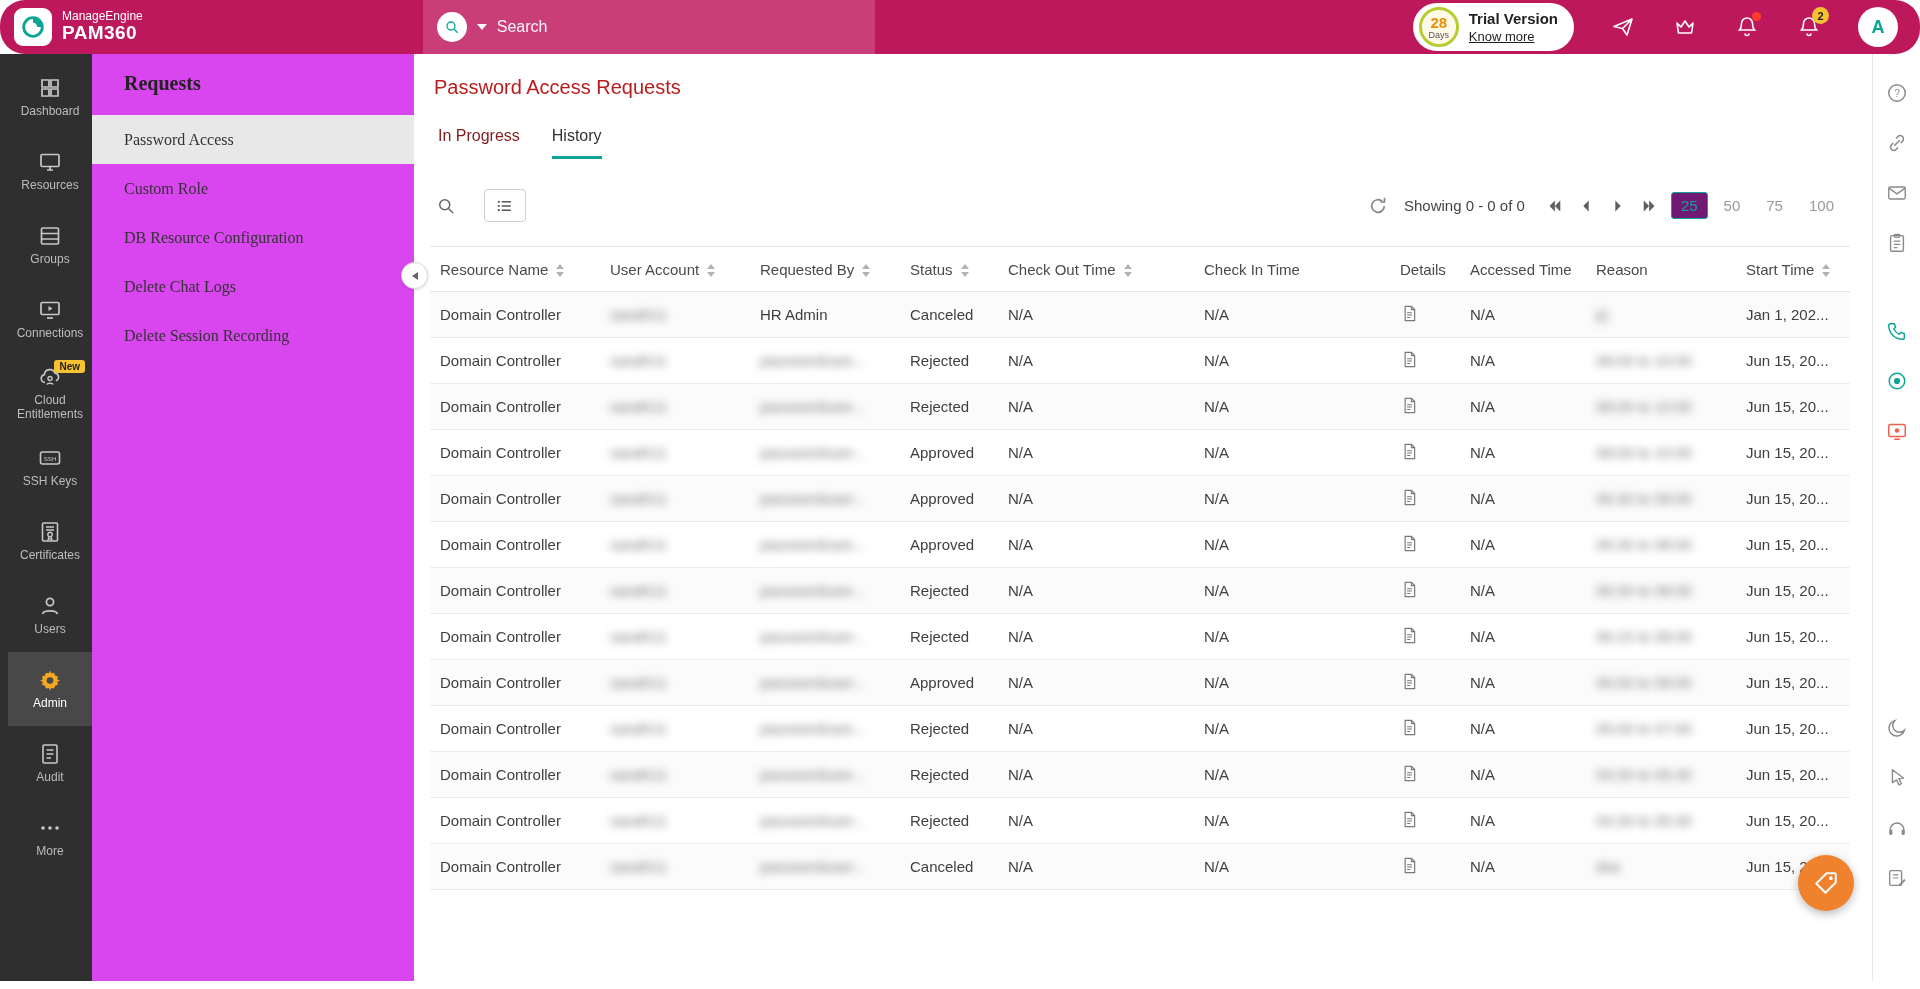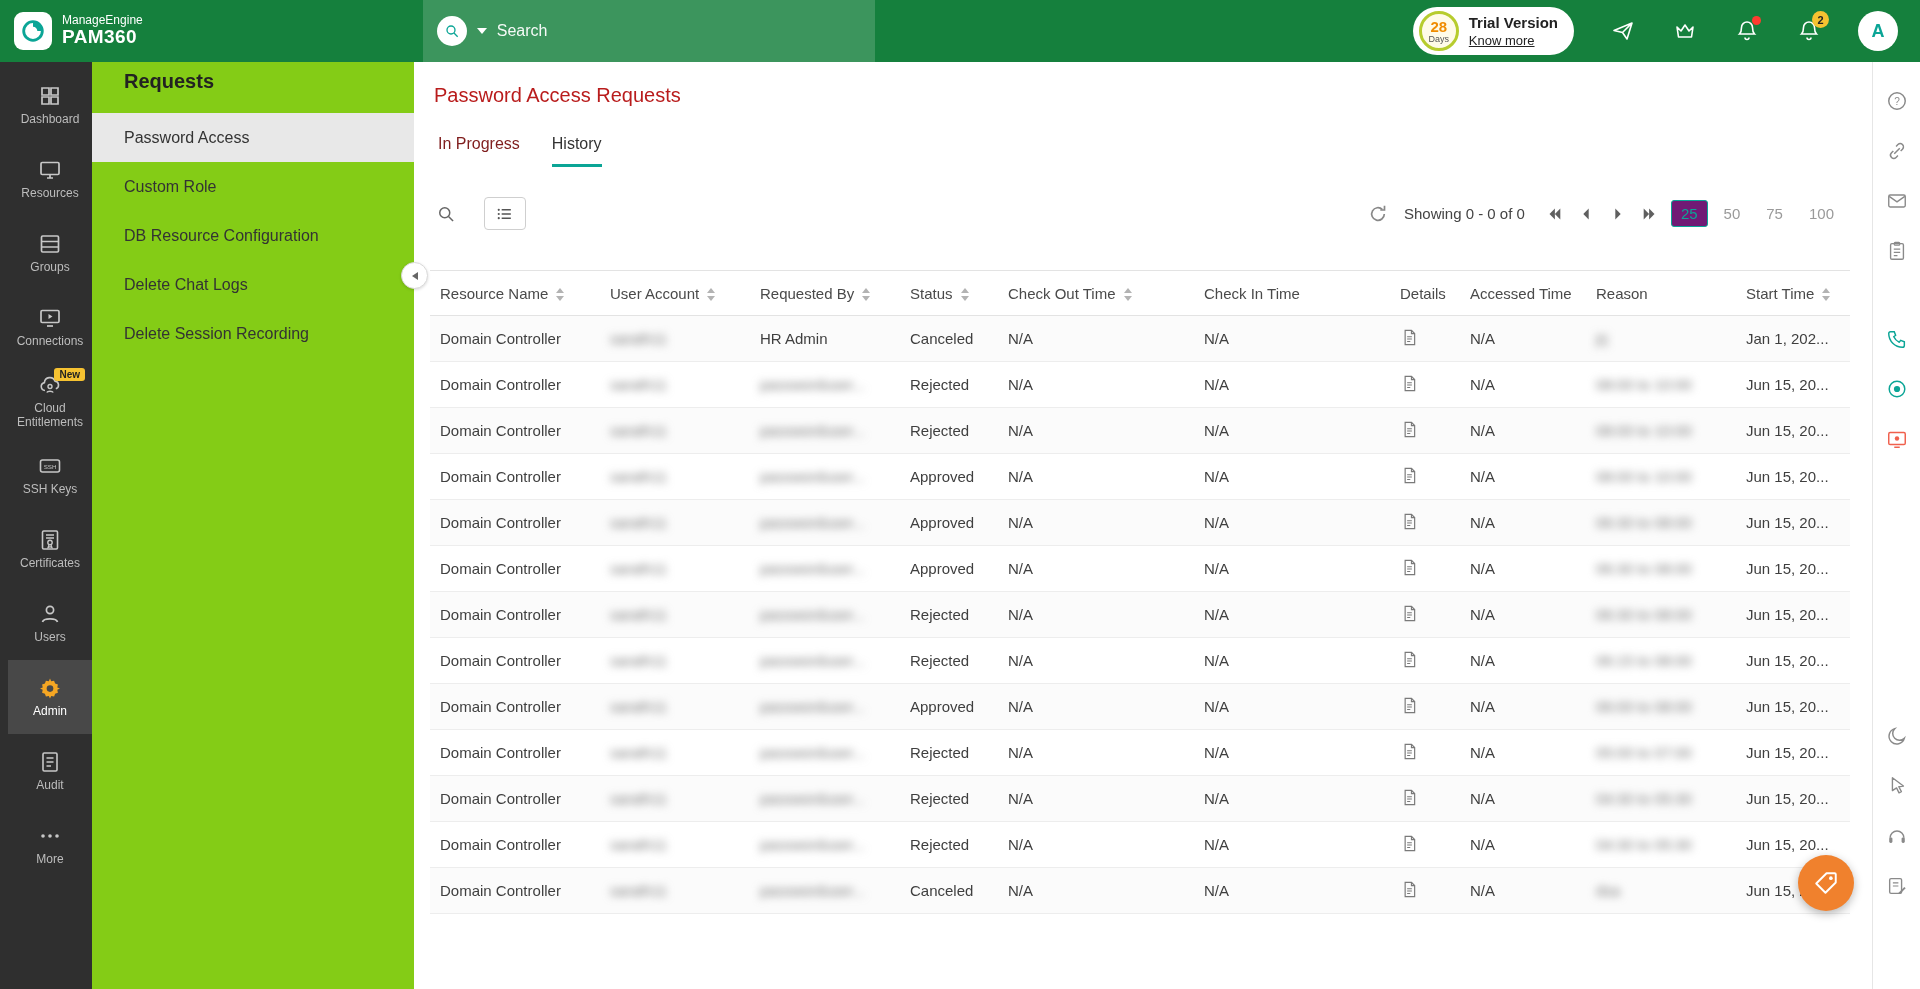--- a/index.html
+++ b/index.html
@@ -1,20 +1,20 @@
 <!DOCTYPE html>
 <html><head>
 <meta charset="utf-8">
 <style>
   * { margin:0; padding:0; box-sizing:border-box; }
   html,body { width:1920px; height:989px; }
   body { font-family:"Liberation Sans", sans-serif; background:#fff; overflow:hidden; color:#333; }
 
   
-  .topbar { height:62px; background:#15803d; display:flex; align-items:center; color:#fff; }
+  .topbar { height:54px; background:#be185d; display:flex; align-items:center; color:#fff;border-radius:25px; }
   .brand { display:flex; align-items:center; gap:10px; padding:0 14px; cursor:pointer; }
   .logo-mark { width:38px; height:38px; background:#fff; border-radius:9px; display:flex; align-items:center; justify-content:center; }
   .logo-mark svg { width:26px; height:26px; }
   .brand-me { font-size:12px; line-height:1.1; }
   .brand-pam { font-size:19px; font-weight:bold; letter-spacing:.4px; line-height:1.1; }
   .searchbar { margin-left:266px; width:452px; height:62px; background:rgba(255,255,255,.17); display:flex; align-items:center; gap:10px; padding:0 14px; }
   .search-circle { width:30px; height:30px; border-radius:50%; background:#fff; display:flex; align-items:center; justify-content:center; color:#0ba596; flex:0 0 30px; }
   .search-circle svg { width:16px; height:16px; }
   .search-caret { width:0; height:0; border-left:5px solid transparent; border-right:5px solid transparent; border-top:6px solid #fff; }
   .searchbar input { flex:1; background:transparent; border:none; outline:none; color:#fff; font-size:16px; font-family:"Liberation Sans",sans-serif; }
@@ -39,21 +39,21 @@
   .sidebar { width:92px; background:#2f2f2f; padding-top:6px; flex:0 0 92px; }
   .side-item { position:relative; height:74px; display:flex; flex-direction:column; align-items:center; justify-content:center; gap:5px; color:#bdbdbd; cursor:pointer; text-align:center;margin-left:8px; }
   .side-item .icon { width:24px; height:24px; color:#c7c7c7; display:flex; }
   .side-item .icon svg { width:24px; height:24px; }
   .side-label { font-size:12px; line-height:1.15; padding:0 3px; }
   .side-item.active { background:#484848; color:#fff; }
   .side-item.active .icon { color:#f5a623; }
   .new-badge { position:absolute; top:4px; right:7px; background:#f6c231; color:#222; font-size:10px; font-weight:bold; padding:1px 5px; border-radius:3px; }
 
   
-  .subnav { width:322px; flex:0 0 322px; background:#84cc16; padding-top:8px; }
+  .subnav { width:322px; flex:0 0 322px; background:#d946ef; padding-top:18px;font-family:Liberation Serif, serif; }
   .subnav-title { font-size:20px; font-weight:bold; color:#222; padding:0 32px 20px; }
   .subnav-item { height:49px; display:flex; align-items:center; padding:0 32px; font-size:16px; color:#333; cursor:pointer; }
   .subnav-item.active { background:#e8e8e8; }
 
   
   .main { flex:1; background:#fff; padding:22px 22px 0 16px; position:relative; overflow:hidden; }
   .page-title { font-size:20px; color:#b91c1c; font-weight:500; padding-left:4px; }
   .tabs { display:flex; gap:32px; margin-top:28px; padding-left:8px; }
   .tab { font-size:16px; color:#7f1d1d; padding-bottom:11px; cursor:pointer; border-bottom:3px solid transparent; }
   .tab.active { color:#333; border-bottom-color:#0ba596; }
@@ -65,21 +65,21 @@
   .list-btn { width:42px; height:33px; border:1px solid #cfcfcf; border-radius:4px; background:#fff; color:#555; }
   .tb-right { margin-left:auto; display:flex; align-items:center; gap:10px; }
   .refresh-btn { color:#888; margin-right:6px; }
   .showing { font-size:15px; color:#444; margin-right:8px; }
   .pg-arrow { background:none; border:none; cursor:pointer; color:#5f5f5f; padding:2px; display:flex; }
   .pg-arrow svg { width:18px; height:18px; }
   .size-btn { font-size:15px; color:#9a9a9a; padding:4px 9px; border:1px solid transparent; border-radius:3px; background:none; cursor:pointer; font-family:"Liberation Sans",sans-serif; }
   .size-btn.active { color:#0ba596; border-color:#0ba596; background:#701a75; }
 
   
-  .table-wrap { margin-top:40px; }
+  .table-wrap { margin-top:24px; }
   table { border-collapse:collapse; width:100%; table-layout:fixed; }
   thead th { font-size:15px; font-weight:400; color:#4a4a4a; text-align:left; height:45px; border-top:1px solid #e3e3e3; border-bottom:1px solid #e3e3e3; padding:0 10px; white-space:nowrap; overflow:hidden; }
   tbody td { font-size:15px; color:#3f3f3f; height:46px; border-bottom:1px solid #ededed; padding:0 10px; white-space:nowrap; overflow:hidden; text-overflow:ellipsis; }
   tbody tr:nth-child(odd) { background:#fbfbfb; }
   th:nth-child(1){width:170px} th:nth-child(2){width:150px} th:nth-child(3){width:150px}
   th:nth-child(4){width:98px}  th:nth-child(5){width:196px} th:nth-child(6){width:196px}
   th:nth-child(7){width:70px}  th:nth-child(8){width:126px} th:nth-child(9){width:150px}
   .sort { display:inline-flex; flex-direction:column; gap:3px; margin-left:8px; vertical-align:middle; cursor:pointer; }
   .sort i { display:block; border-left:4px solid transparent; border-right:4px solid transparent; }
   .sort .up { border-bottom:5px solid #b3b3b3; }

